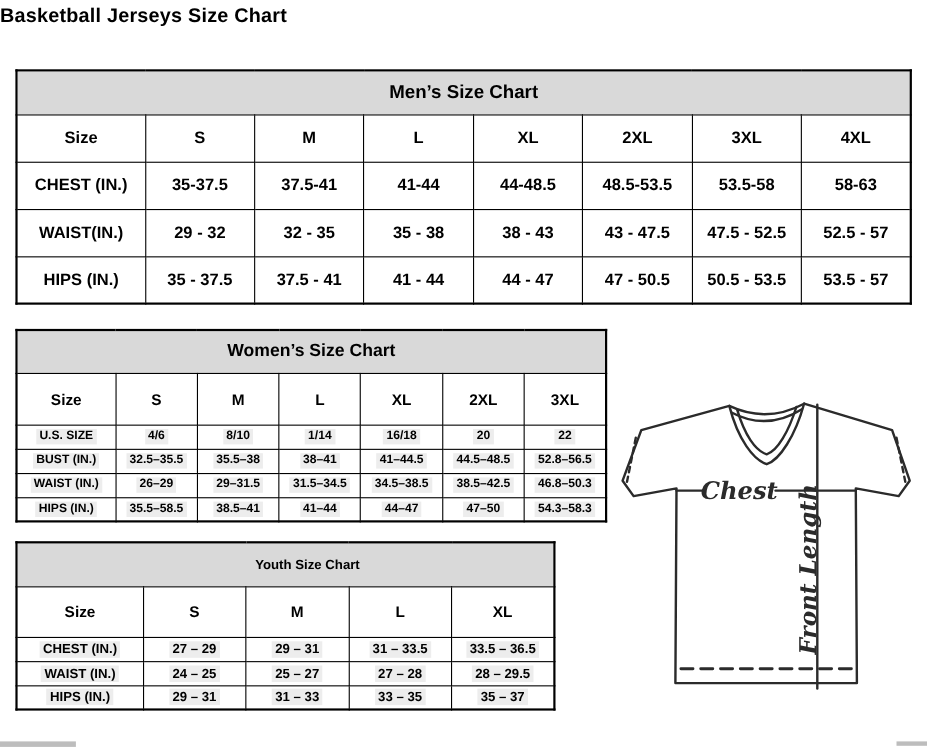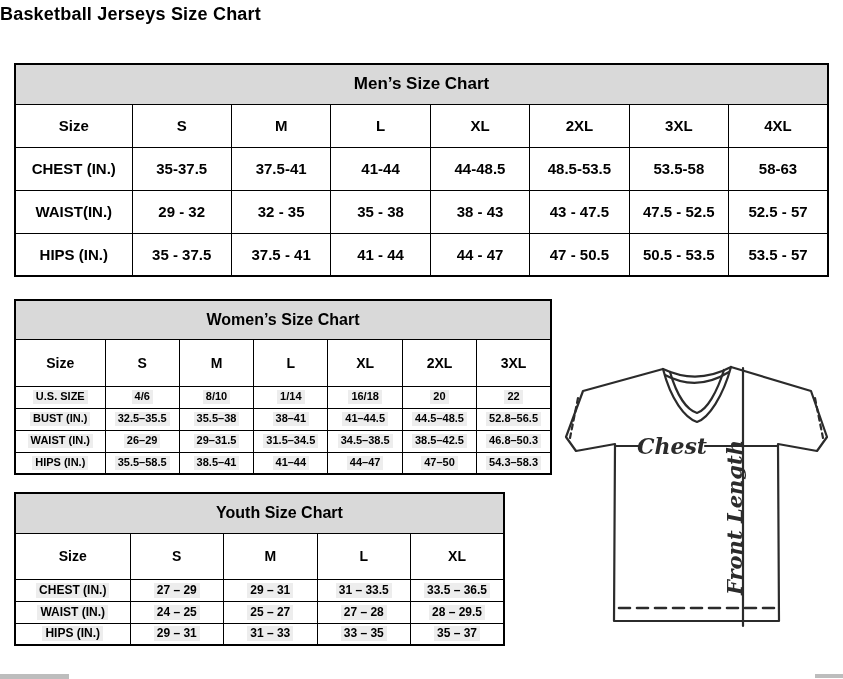--- a/index.html
+++ b/index.html
@@ -33,21 +33,21 @@
   #womens{left:14px;top:299px;width:538px;}
   #womens tr.t-head{height:39px;}
   #womens tr.t-head th{font-size:16px;}
   #womens tr.col-head{height:47px;}
   #womens tr.col-head th{font-size:14px;}
   #womens tr.data-row{height:22px;margin-left:12px;}
   #womens tr.data-row td{font-size:11px;}
   
   #youth{left:14px;top:492px;width:491px;}
   #youth tr.t-head{height:40px;}
-  #youth tr.t-head th{font-size:16px;padding-left:40px;}
+  #youth tr.t-head th{font-size:12px;padding-left:40px;}
   #youth tr.col-head{height:46px;}
   #youth tr.col-head th{font-size:14px;}
   #youth tr.data-row{height:22px;}
   #youth tr.data-row td{font-size:12px;}
   #youth td.row-label{font-size:11px;}
   .hl{background:#ededed;padding:0 3px;display:inline-block;line-height:1.25;}
   
   .jersey{position:absolute;left:553px;top:358px;width:290px;height:272px;}
   .jersey text{
     font-family:"DejaVu Serif","Liberation Serif",serif;

